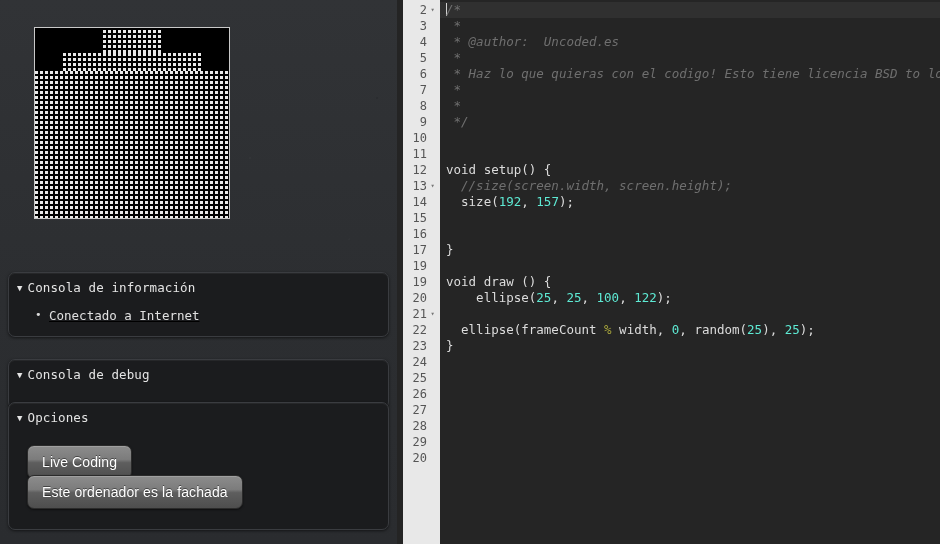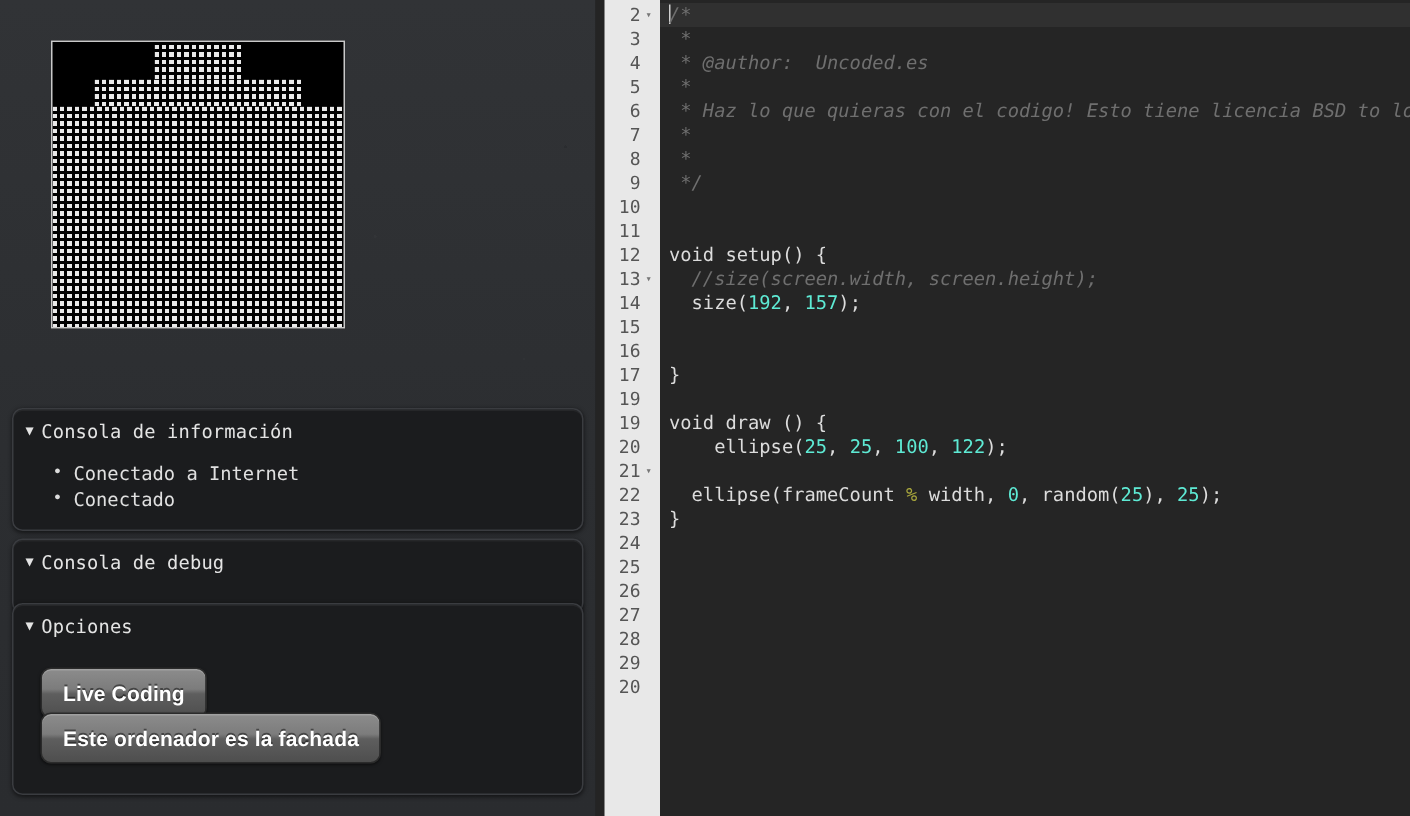--- a/index.html
+++ b/index.html
@@ -112,20 +112,21 @@
     line-height: 14px;
     margin-right: 3px;
   }
   .panel-body {
     padding: 4px 10px 12px 10px;
   }
   ul.console-list {
     list-style: none;
     margin: 4px 0 0 0;
     padding: 0 0 0 30px;
+    text-decoration: underline;
   }
   ul.console-list li {
     position: relative;
     font-family: "DejaVu Sans Mono", "Liberation Mono", monospace;
     font-size: 12.5px;
     color: #e0e0e0;
     line-height: 17px;
     white-space: nowrap;
   }
   ul.console-list li::before {
@@ -145,21 +146,21 @@
 
   
   .btn {
     display: inline-block;
     border: 1px solid #2b2b2b;
     border-radius: 7px;
     background: linear-gradient(180deg, #8c8c8c 0%, #7c7c7c 42%, #5e5e5e 52%, #4e4e4e 100%);
     color: #ffffff;
     font-family: "Liberation Sans", sans-serif;
     font-size: 14px;
-    font-weight: bold;
+    font-weight: normal;
     letter-spacing: 0.1px;
     text-shadow: 0 -1px 0 rgba(0,0,0,0.45);
     padding: 8px 14px;
     cursor: pointer;
     box-shadow: 0 1px 0 rgba(255,255,255,0.18) inset,
                 0 1px 2px rgba(0,0,0,0.5);
     white-space: nowrap;
   }
   #btn-live { position: absolute; left: 18px; top: 42px; }
   #btn-fachada { position: absolute; left: 18px; top: 72px; }
@@ -262,21 +263,20 @@
     </div>
 
     <div class="panel" id="panel-info">
       <div class="panel-header">
         <span class="tri">▼</span>
         <span>Consola de información</span>
       </div>
       <div class="panel-body">
         <ul class="console-list">
           <li>Conectado a Internet</li>
-          <li>Conectado</li>
         </ul>
       </div>
     </div>
 
     <div class="panel" id="panel-debug">
       <div class="panel-header">
         <span class="tri">▼</span>
         <span>Consola de debug</span>
       </div>
       <div class="panel-body"></div>

